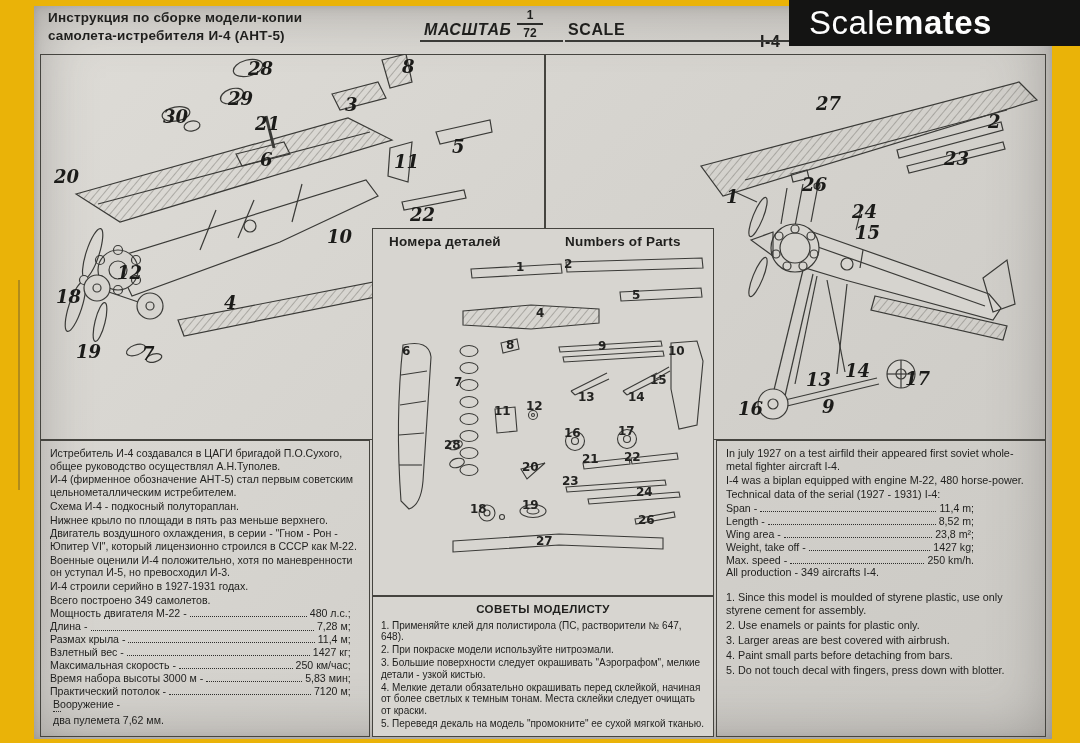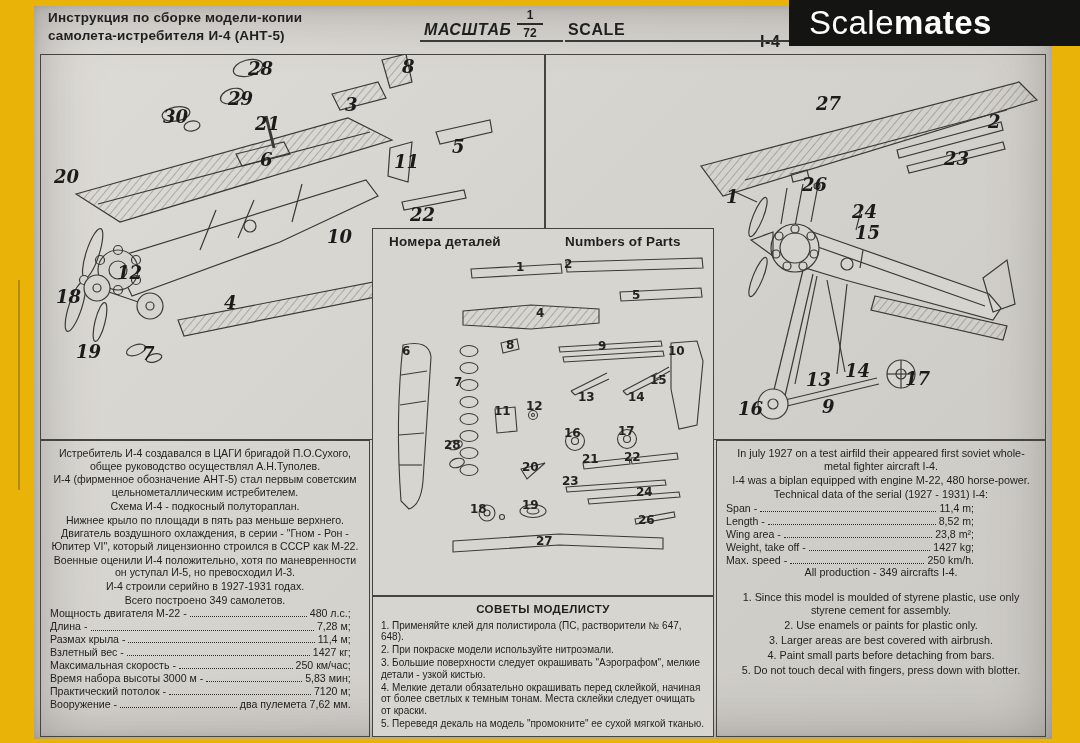--- a/index.html
+++ b/index.html
@@ -16,21 +16,21 @@
   .rule{height:1.6px;background:#3a3a37;}
   .frac{width:26px;text-align:center;font-size:12px;font-weight:bold;line-height:1;}
   .frac .bar{height:1.5px;background:#2b2b29;margin:2px 0;}
   .logo{display:flex;align-items:center;background:#141413;color:#fdfdfd;
         padding-left:20px;font-size:33px;letter-spacing:.5px;}
   .logo .l1{font-weight:400;}
   .logo .l2{font-weight:700;}
   .pnL{position:absolute;z-index:6;font:italic 700 18px "DejaVu Serif",serif;color:#1b1b19;}
   .pnS{position:absolute;z-index:6;font:700 12px "DejaVu Sans",sans-serif;color:#232321;}
   .txt{font-size:10.6px;line-height:1.2;}
-  .txt p{margin:0 0 1px 0;text-align:center;}
+  .txt p{margin:0 0 1px 0;text-align:left;}
   .spec{display:flex;align-items:baseline;font-size:10.6px;line-height:1.22;}
   .spec .sl{white-space:nowrap;}
   .spec .sd{flex:1;border-bottom:1.6px dotted #2e2e2c;margin:0 3px 2px 3px;min-width:8px;}
   .spec .sv{white-space:nowrap;}
   .tipsEN p{margin:0 0 2px 0;}
   .tipsRU{font-size:10px;line-height:1.18;}
   .tipsRU p{margin:0 0 1px 0;}
   .tipsRU .tt{font-weight:bold;text-align:center;font-size:11.5px;margin:2px 0 3px 0;letter-spacing:.4px;}
   .pbt{position:absolute;top:5px;font-size:13.5px;font-weight:bold;letter-spacing:.2px;}
   svg{position:absolute;}
@@ -270,21 +270,21 @@
     <div class="spec" style="width:97%;">
         <span class="sl">Время набора высоты 3000 м -</span>
         <span class="sd"></span>
         <span class="sv">5,83 мин;</span>
       </div>
     <div class="spec" style="width:97%;">
         <span class="sl">Практический потолок -</span>
         <span class="sd"></span>
         <span class="sv">7120 м;</span>
       </div>
-    <div class="spec" style="width:97%;">
+    <div class="spec" style="width:97%;flex-direction:column;">
         <span class="sl">Вооружение -</span>
         <span class="sd"></span>
         <span class="sv">два пулемета 7,62 мм.</span>
       </div>
   </div>
 
   <div class="panel txt" style="left:716px;top:440px;width:330px;height:297px;padding:6px 9px;font-size:10.8px;">
     <p>In july 1927 on a test airfild their appeared first soviet whole-metal fighter aircraft I-4.</p>
     <p>I-4 was a biplan equipped with engine M-22, 480 horse-power.</p>
     <p>Technical data of the serial (1927 - 1931) I-4:</p>

